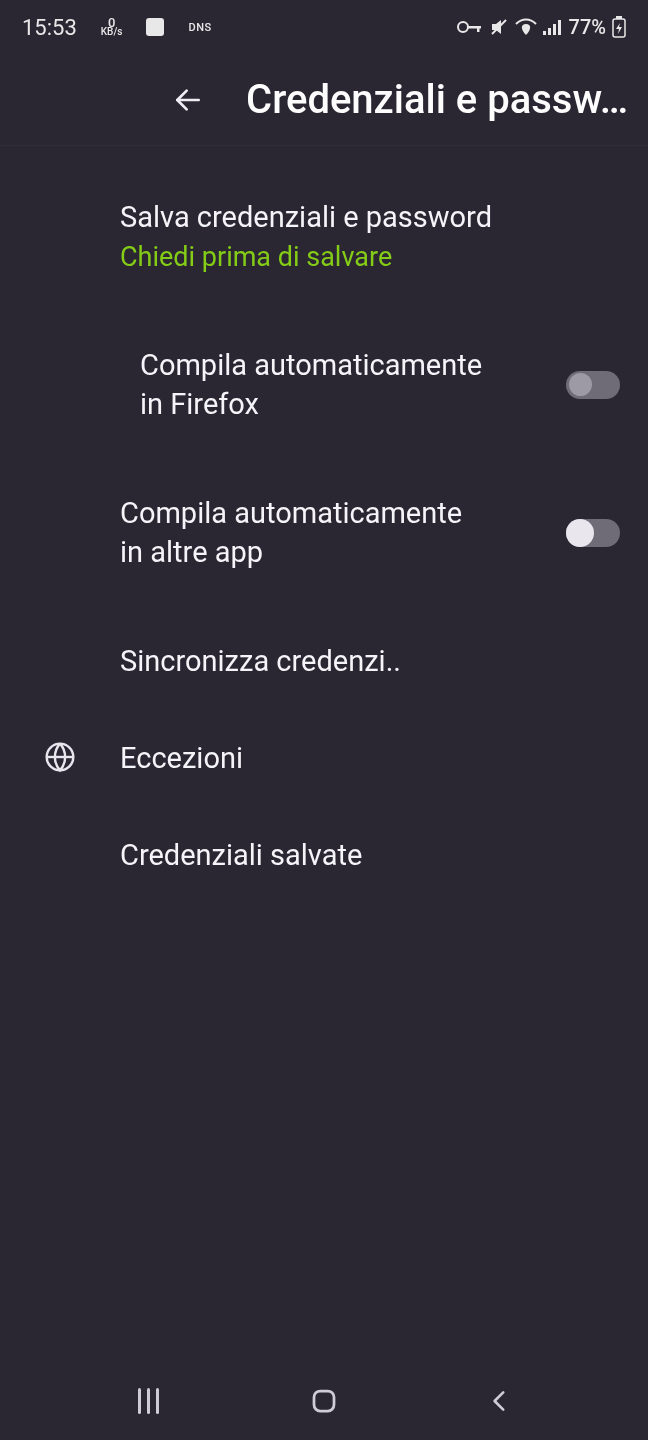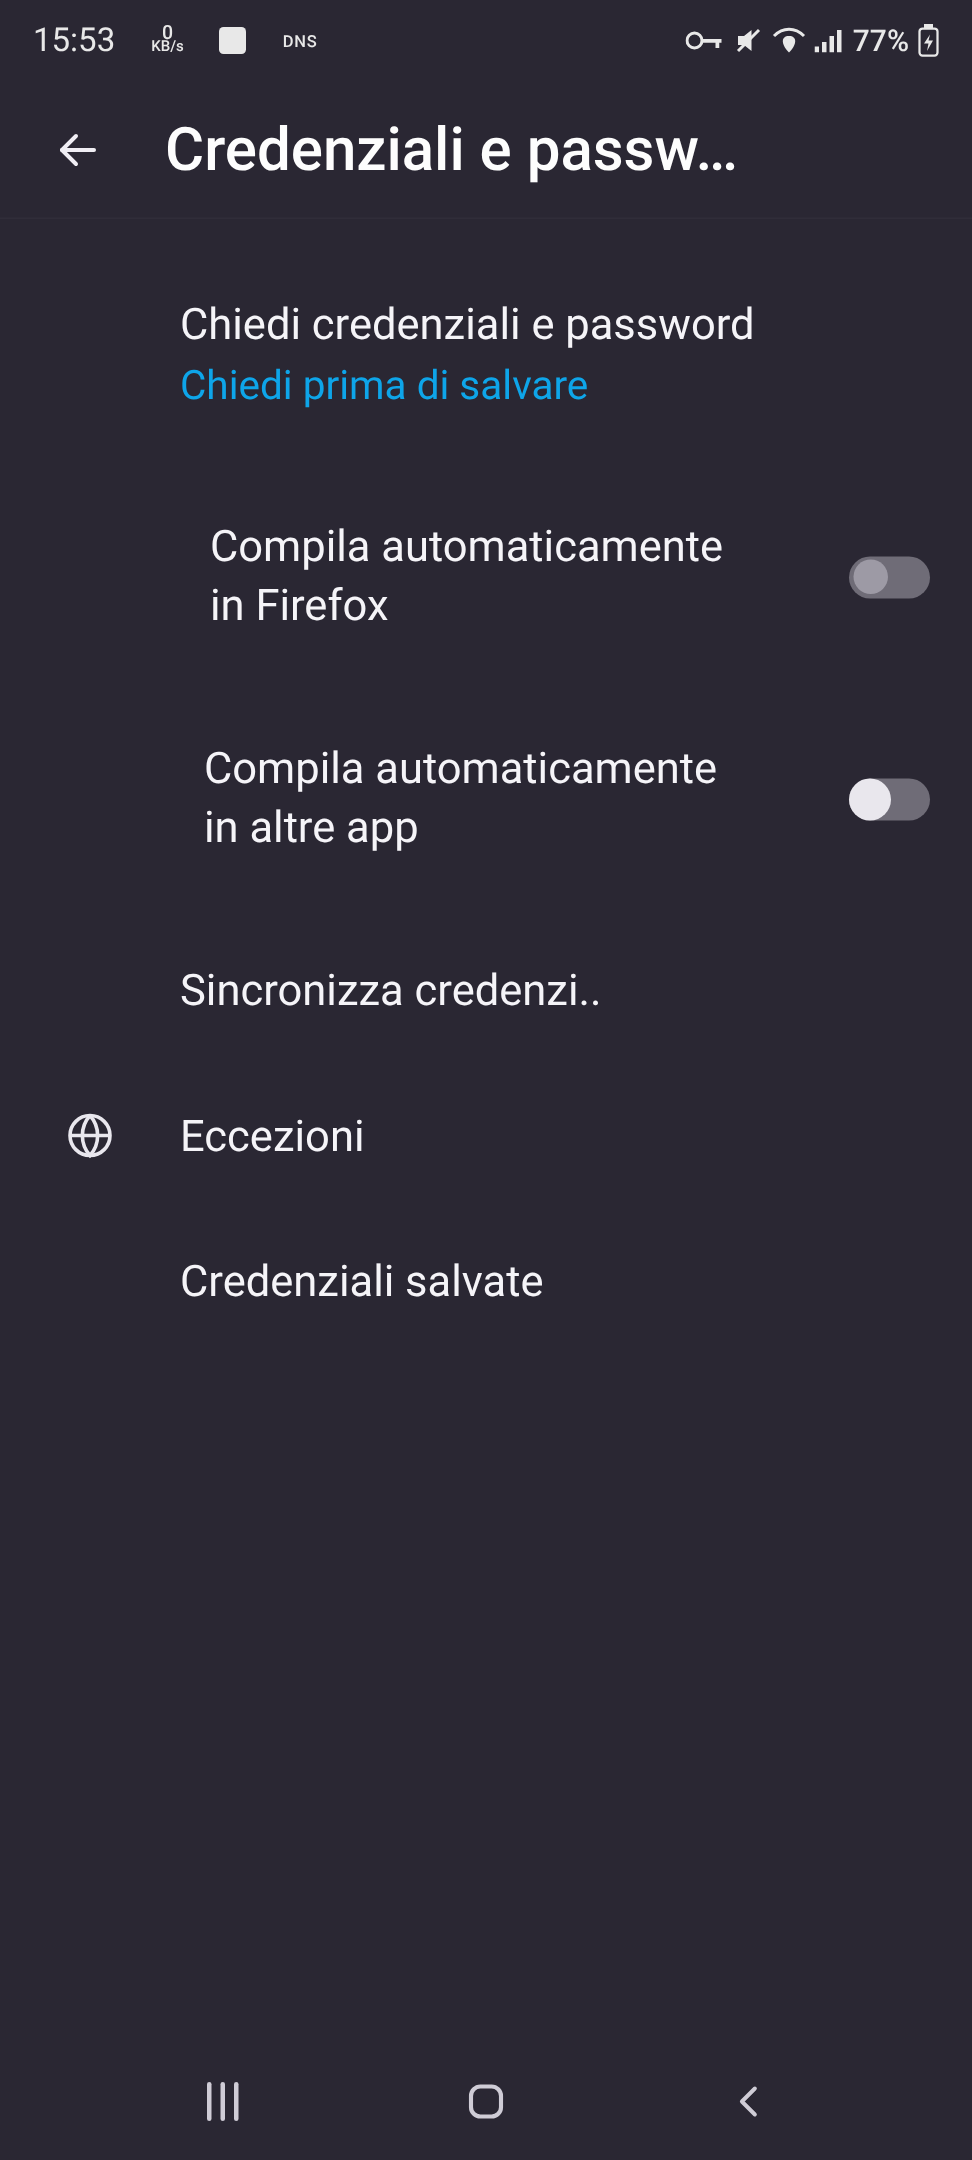--- a/index.html
+++ b/index.html
@@ -54,20 +54,21 @@
     display: block;
   }
 
   .header {
     height: 92px;
     display: flex;
     align-items: center;
     padding: 0 20px 0 36px;
     gap: 42px;
     border-bottom: 1px solid rgba(255,255,255,0.03);
+    justify-content: flex-end;
   }
   .back-arrow {
     width: 32px;
     height: 32px;
     display: flex;
     align-items: center;
     justify-content: center;
   }
   .header-title {
     font-size: 40px;
@@ -98,21 +99,21 @@
     flex: 1;
     min-width: 0;
   }
   .row-title {
     font-size: 29px;
     color: #f5f4f8;
     line-height: 1.35;
   }
   .row-sub {
     font-size: 27px;
-    color: #0ea5e9;
+    color: #84cc16;
     line-height: 1.35;
     margin-top: 2px;
   }
   .row-control {
     width: 80px;
     display: flex;
     justify-content: flex-end;
     align-items: center;
     flex-shrink: 0;
   }
@@ -219,38 +220,38 @@
       </svg>
   </div>
   <div class="header-title">Credenziali e passw…</div>
 </div>
 
 <div class="settings-list">
 
   <div class="row">
     <div class="row-icon-col"></div>
     <div class="row-text">
-      <div class="row-title">Chiedi credenziali e password</div>
+      <div class="row-title">Salva credenziali e password</div>
       <div class="row-sub">Chiedi prima di salvare</div>
     </div>
   </div>
 
   <div class="row narrow" style="padding-top:48px;gap:20px;">
     <div class="row-icon-col"></div>
     <div class="row-text">
       <div class="row-title">Compila automaticamente in Firefox</div>
     </div>
     <div class="row-control">
       <div class="toggle off firefox">
         <div class="knob"></div>
       </div>
     </div>
   </div>
 
-  <div class="row narrow" style="padding-top:48px;padding-left:16px;">
+  <div class="row narrow" style="padding-top:48px;">
     <div class="row-icon-col"></div>
     <div class="row-text">
       <div class="row-title">Compila automaticamente in altre app</div>
     </div>
     <div class="row-control">
       <div class="toggle off other">
         <div class="knob"></div>
       </div>
     </div>
   </div>

